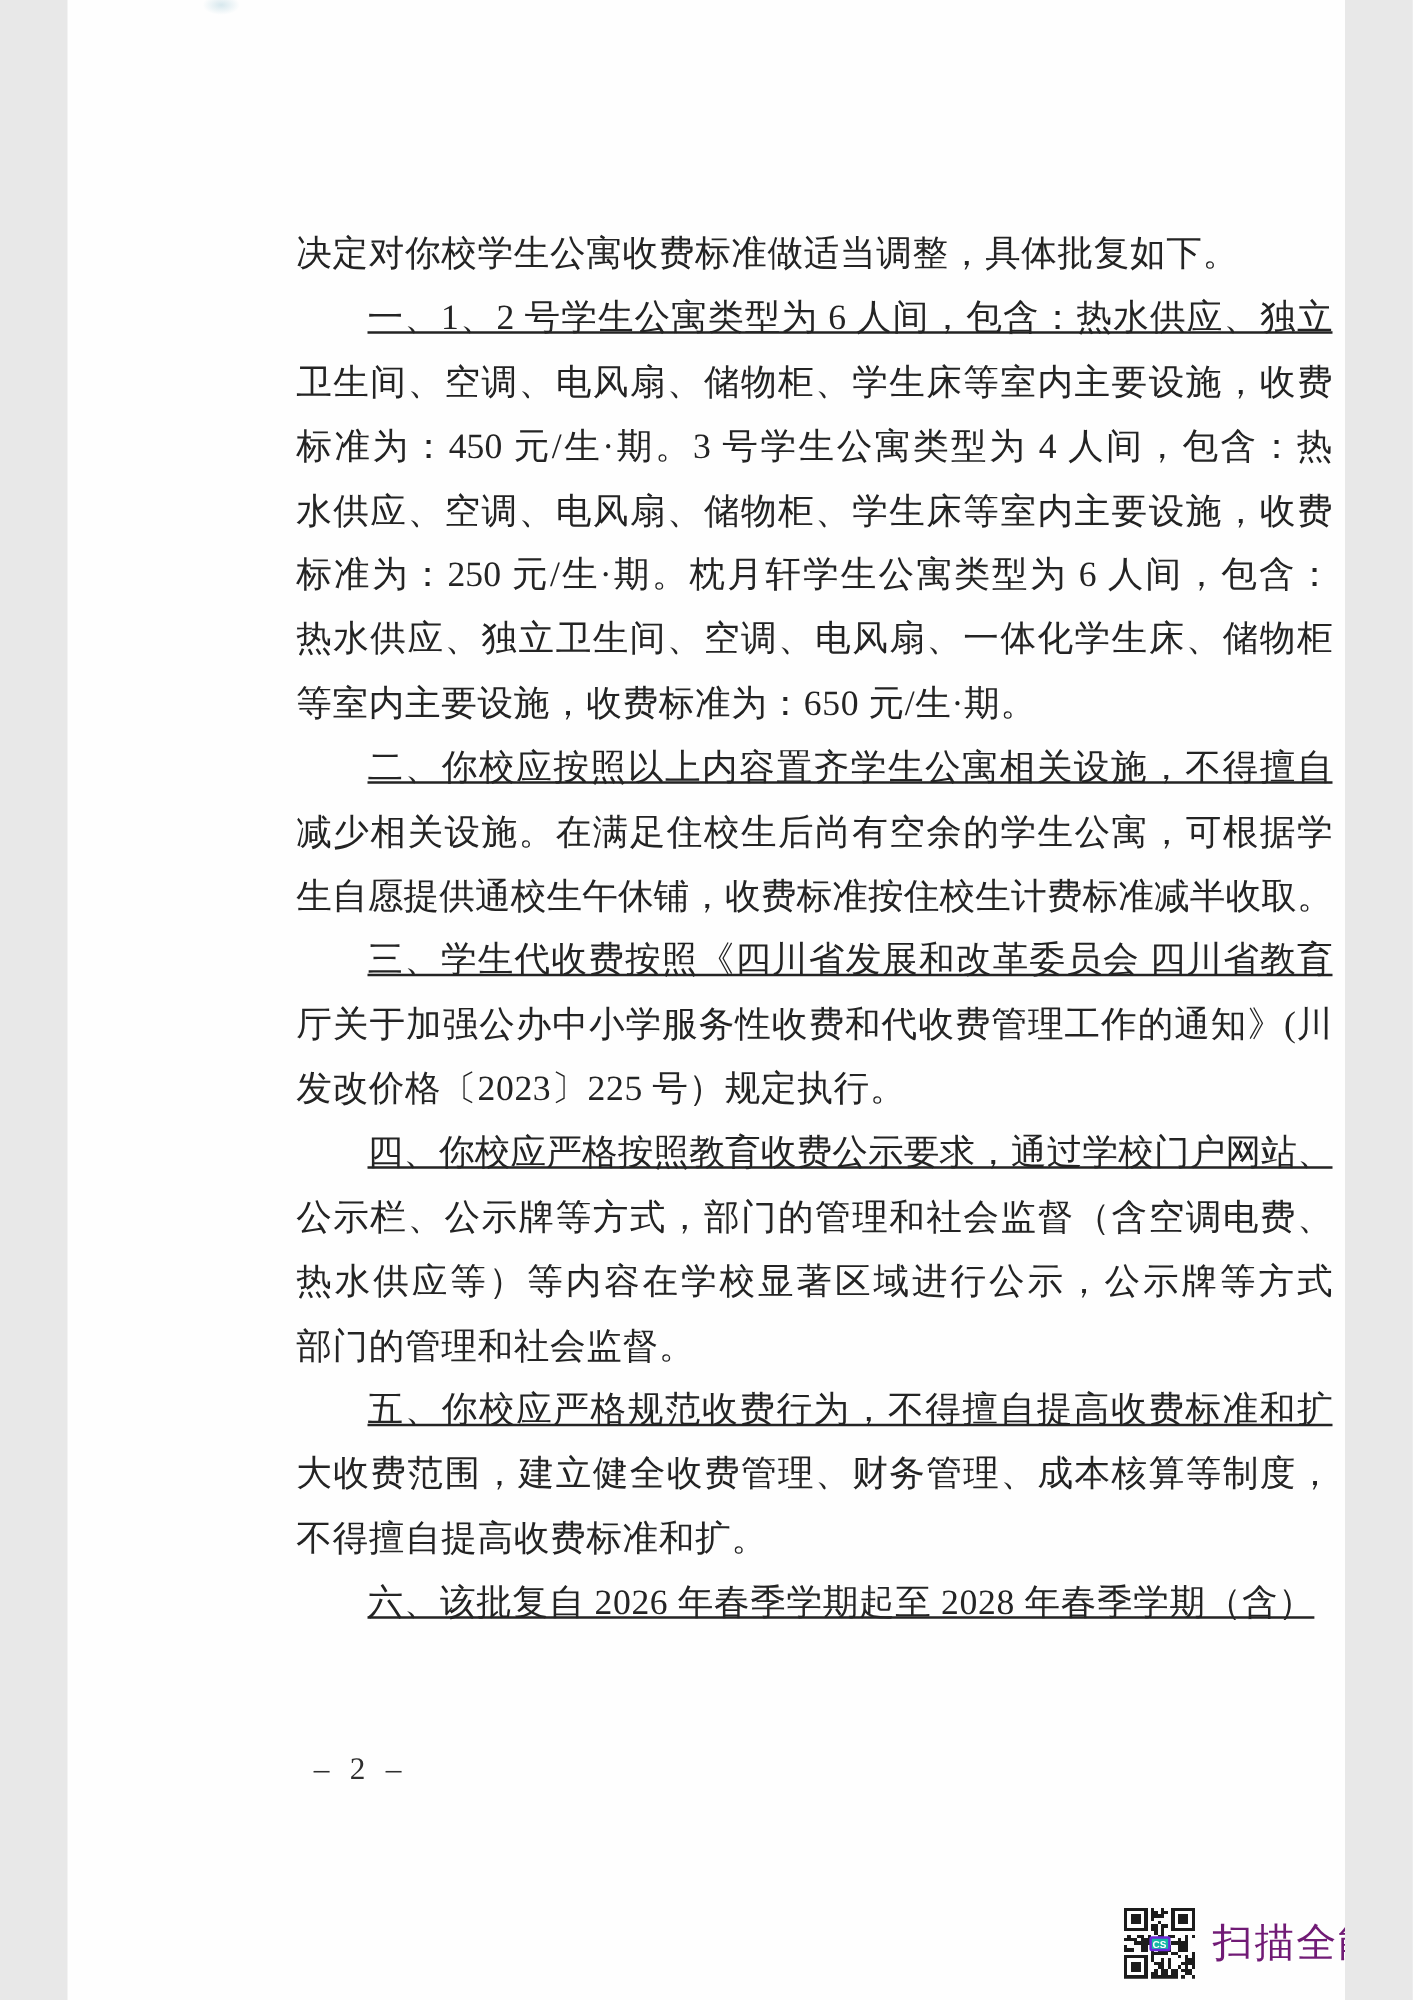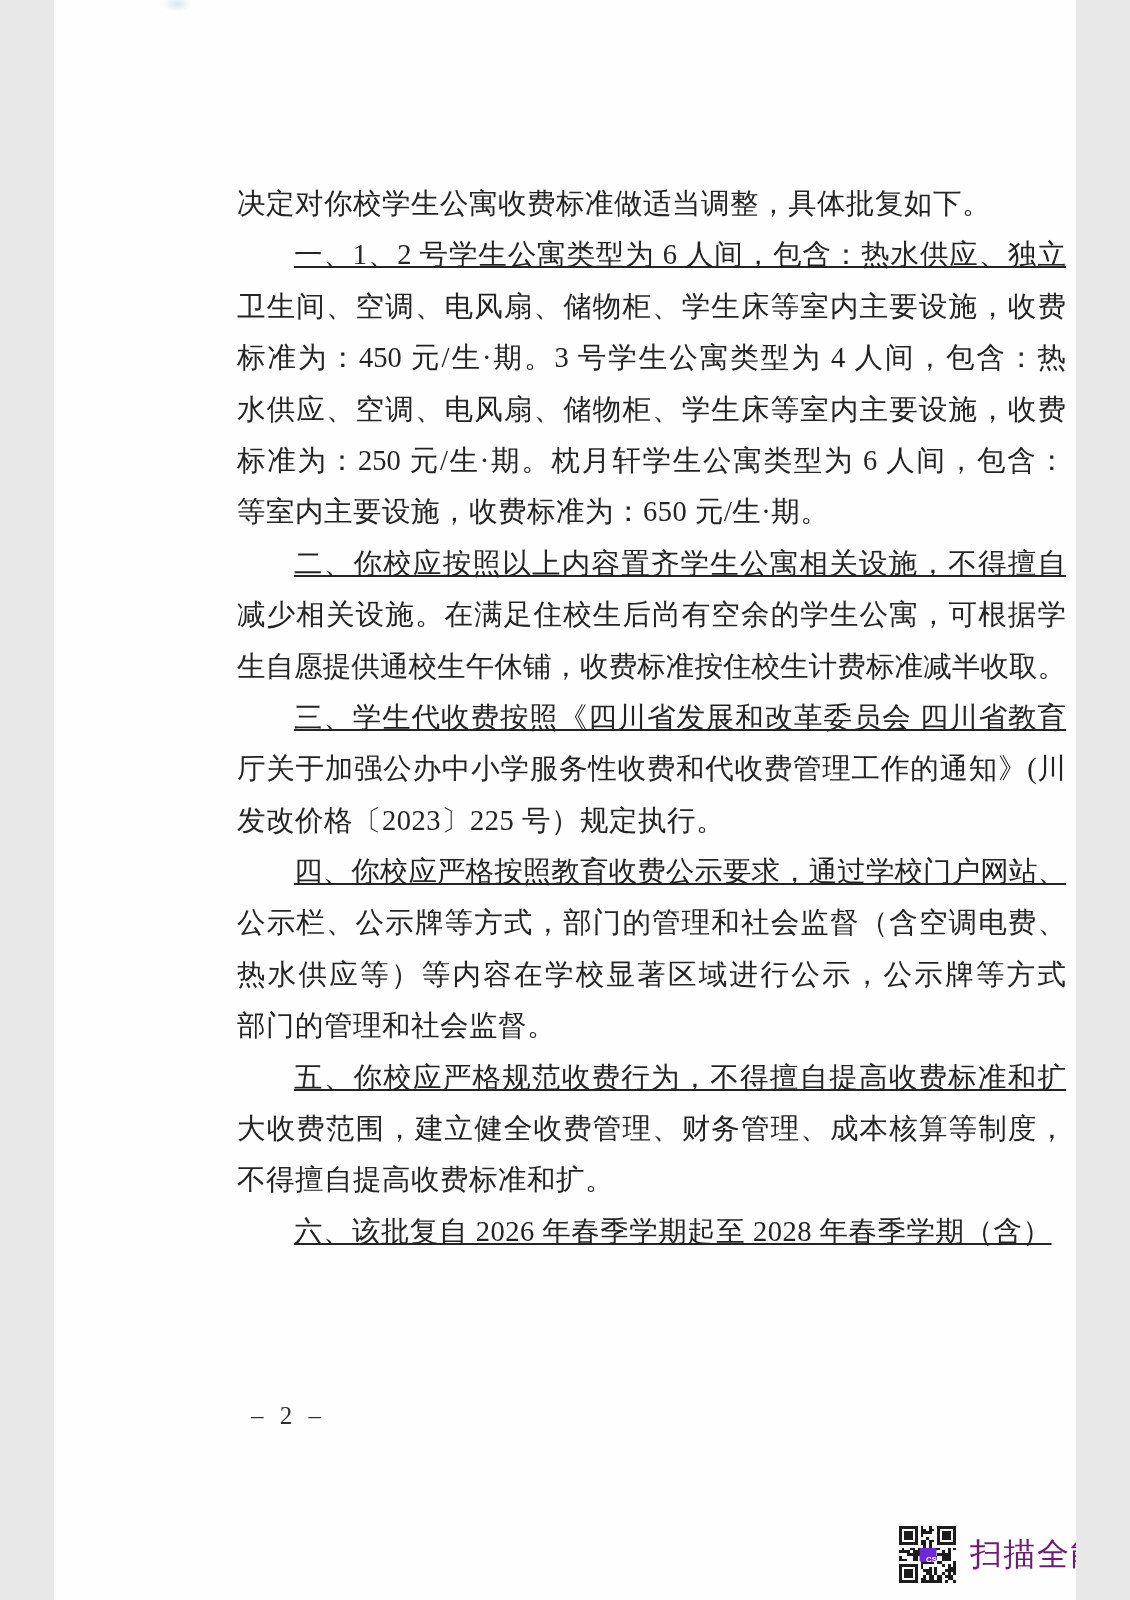--- a/index.html
+++ b/index.html
@@ -79,21 +79,21 @@
   .qr-wrap svg { display: block; width: 57px; height: 57px; }
   .qr-badge {
     position: absolute;
     left: 50%;
     top: 50%;
     transform: translate(-50%, -50%);
     width: 17px;
     height: 12px;
     background: #14b8a6;
     border-radius: 2px;
-    border: 7px solid #6d28d9;
+    border: 2px solid #6d28d9;
     color: #ffffff;
     font-family: "Liberation Sans", sans-serif;
     font-weight: bold;
     font-size: 8px;
     line-height: 10px;
     text-align: center;
   }
   .wm-text {
     margin-left: 14px;
     font-size: 32px;
@@ -109,20 +109,21 @@
 
   <div class="scan-smudge"></div>
 
   <main class="doc-body">
     <div class="line left">决定对你校学生公寓收费标准做适当调整，具体批复如下。</div>
     <div class="line just indent">一、1、2 号学生公寓类型为 6 人间，包含：热水供应、独立</div>
     <div class="line just">卫生间、空调、电风扇、储物柜、学生床等室内主要设施，收费</div>
     <div class="line just">标准为：450 元/生·期。3 号学生公寓类型为 4 人间，包含：热</div>
     <div class="line just">水供应、空调、电风扇、储物柜、学生床等室内主要设施，收费</div>
     <div class="line just">标准为：250 元/生·期。枕月轩学生公寓类型为 6 人间，包含：</div>
+    <div class="line just">热水供应、独立卫生间、空调、电风扇、一体化学生床、储物柜</div>
     <div class="line left">等室内主要设施，收费标准为：650 元/生·期。</div>
     <div class="line just indent">二、你校应按照以上内容置齐学生公寓相关设施，不得擅自</div>
     <div class="line just">减少相关设施。在满足住校生后尚有空余的学生公寓，可根据学</div>
     <div class="line just">生自愿提供通校生午休铺，收费标准按住校生计费标准减半收取。</div>
     <div class="line just indent">三、学生代收费按照《四川省发展和改革委员会 四川省教育</div>
     <div class="line just">厅关于加强公办中小学服务性收费和代收费管理工作的通知》(川</div>
     <div class="line left">发改价格〔2023〕225 号）规定执行。</div>
     <div class="line just indent">四、你校应严格按照教育收费公示要求，通过学校门户网站、</div>
     <div class="line just">公示栏、公示牌等方式，部门的管理和社会监督（含空调电费、</div>
     <div class="line just">热水供应等）等内容在学校显著区域进行公示，公示牌等方式</div>

